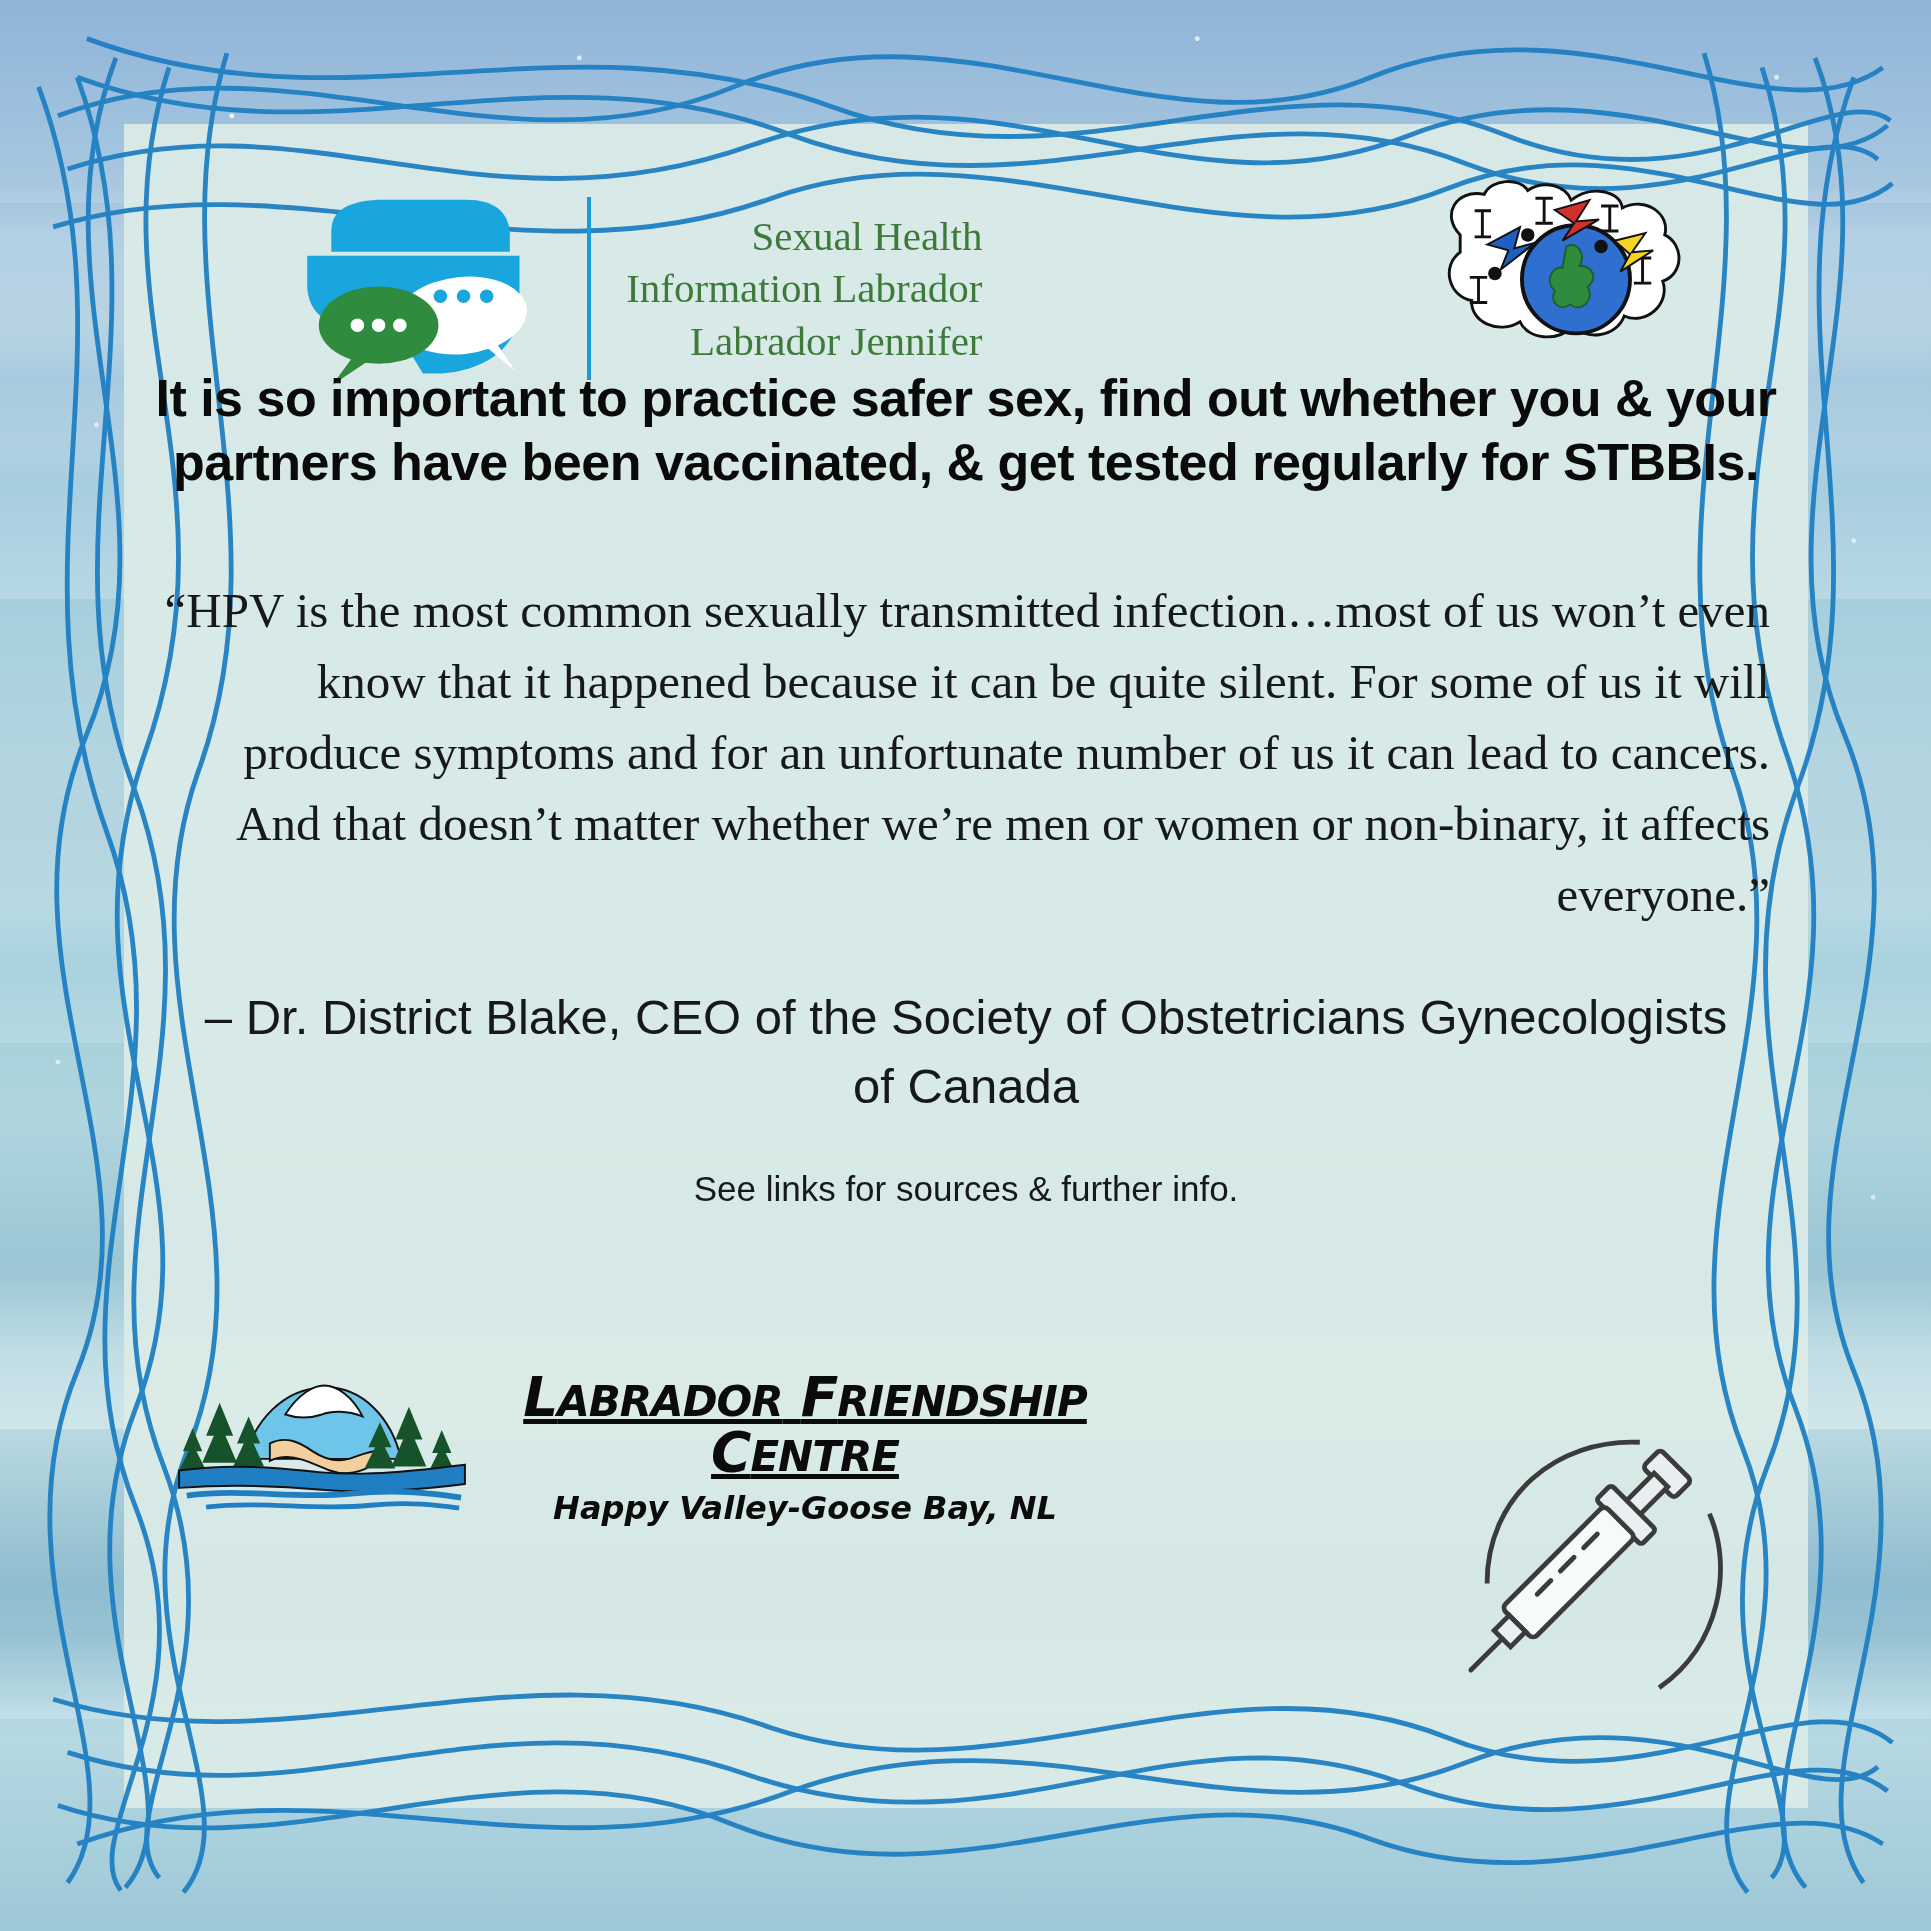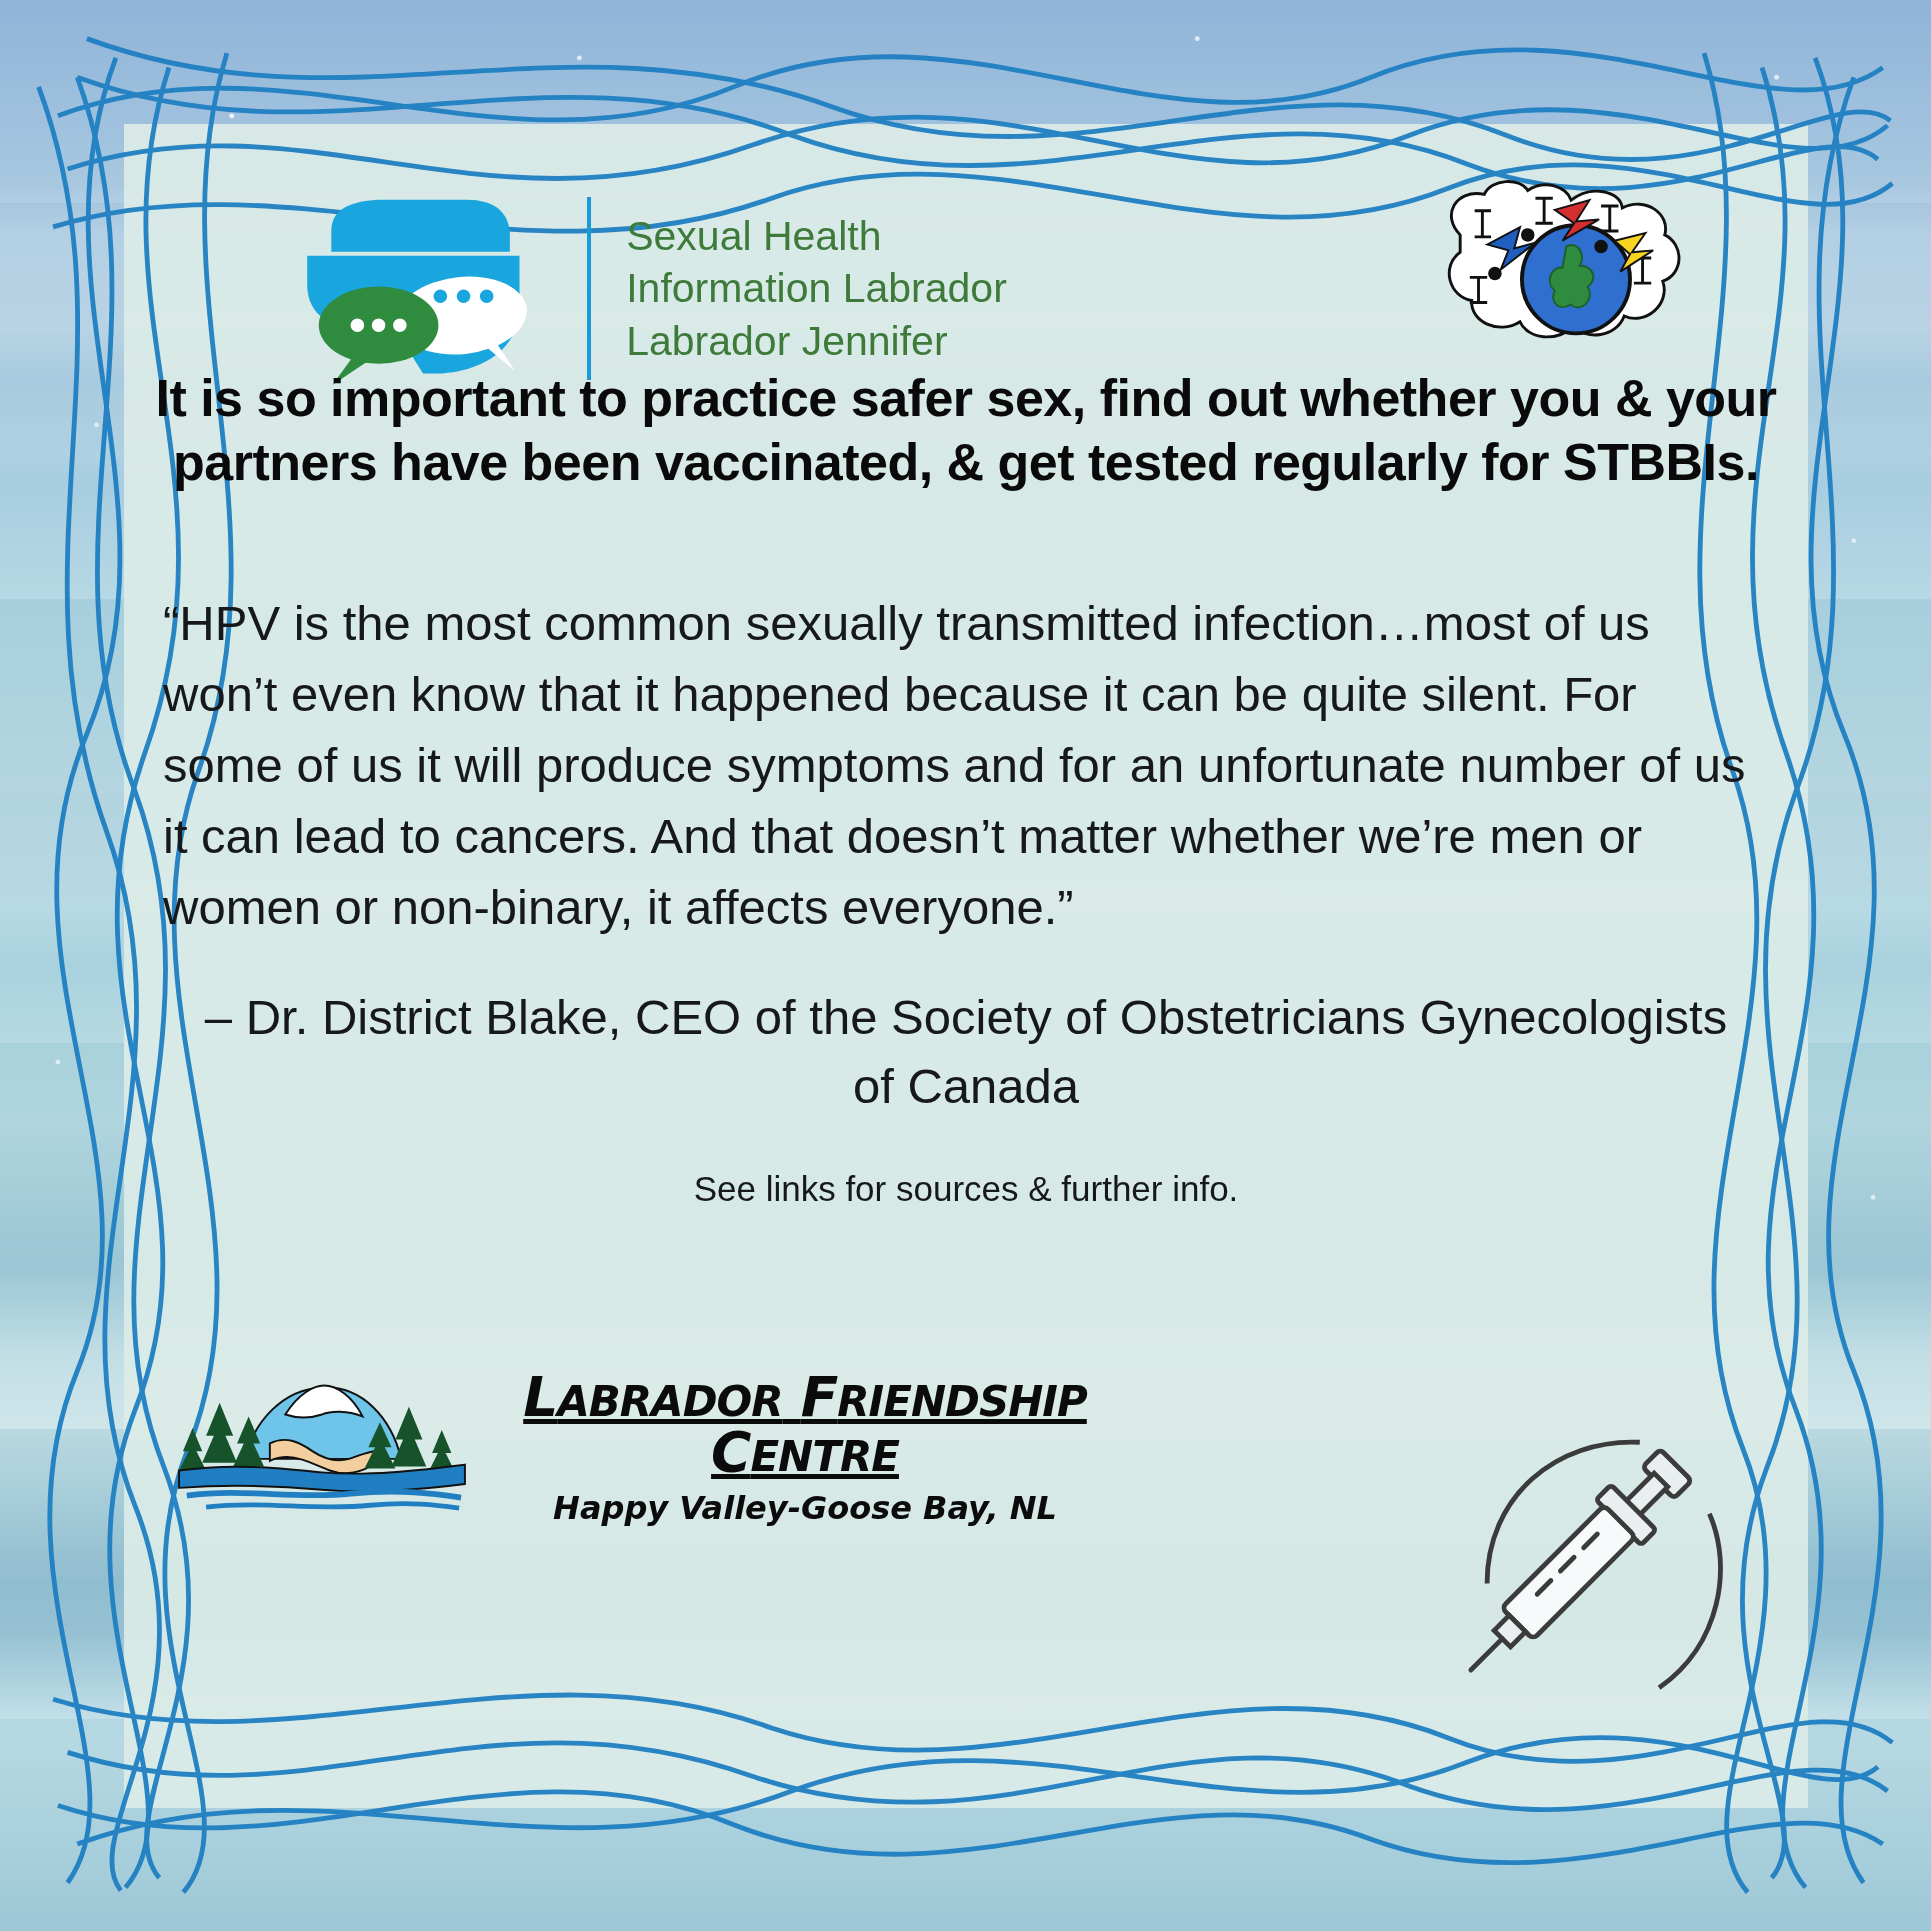--- a/index.html
+++ b/index.html
@@ -104,22 +104,23 @@
   .divider {
     width: 3.9px;
     height: 183px;
     background: #1a9ad6;
     margin: 0 35px 0 19.3px;
   }
   .shie-text {
     font-size: 41px;
     line-height: 1.28;
     color: #3e7a3a;
-    font-family: Liberation Sans, sans-serif;
+    font-family: Liberation Serif, serif;
     font-weight: 400;
+    text-align: right;
   }
 
   .flag-logo {
     position: absolute;
     right: 116px;
     top: 53px;
     width: 261px;
     height: 193px;
   }
 
@@ -135,24 +136,24 @@
     font-size: 52px;
     line-height: 1.23;
     color: #0a0a0a;
     letter-spacing: -0.5px;
   }
 
   
   .quote {
     position: absolute;
     left: 39px;
-    top: 464px;
+    top: 451px;
     width: 1607px;
-    text-align: left;
-    font-family: Liberation Sans, sans-serif;
+    text-align: right;
+    font-family: Liberation Serif, serif;
     font-size: 49px;
     line-height: 1.45;
     color: #16181a;
   }
 
   .attribution {
     position: absolute;
     left: 58px;
     top: 859px;
     width: 1568px;

